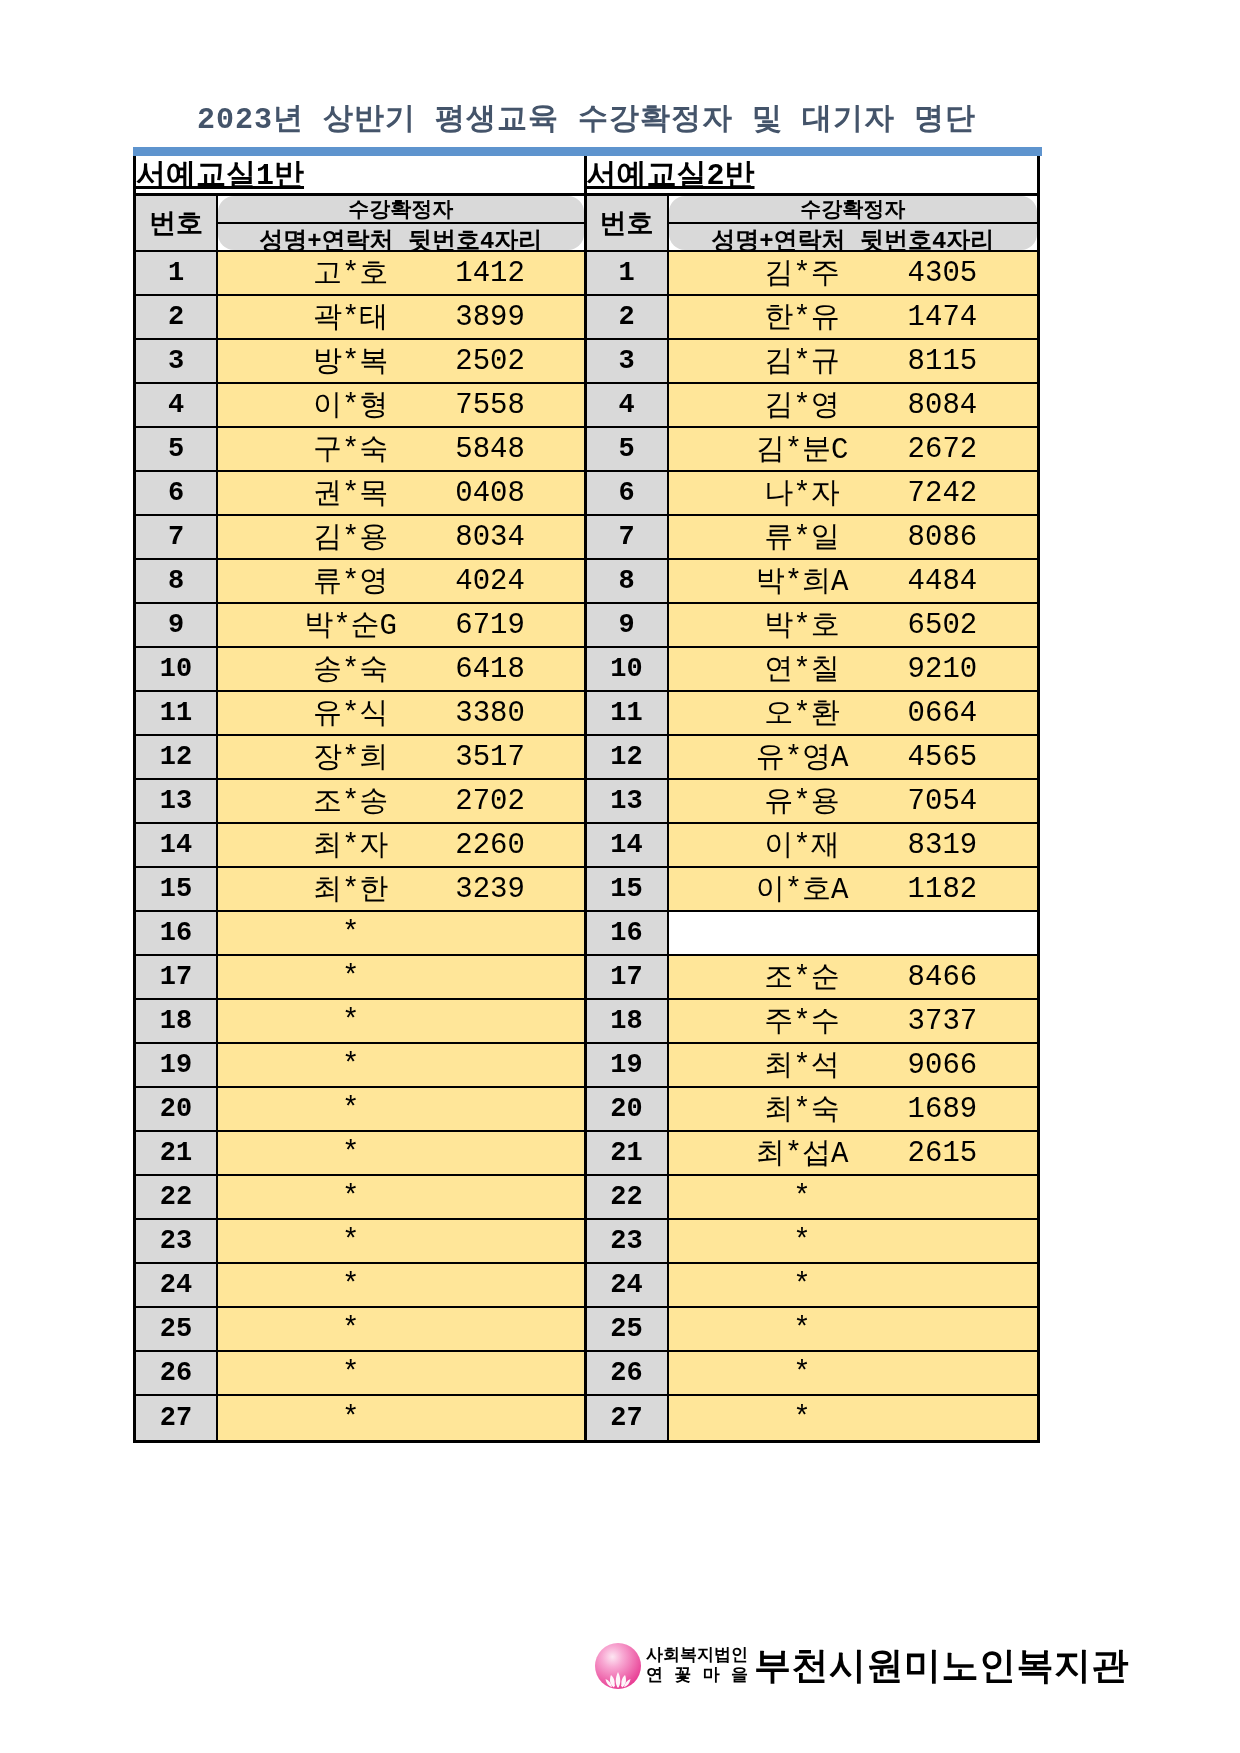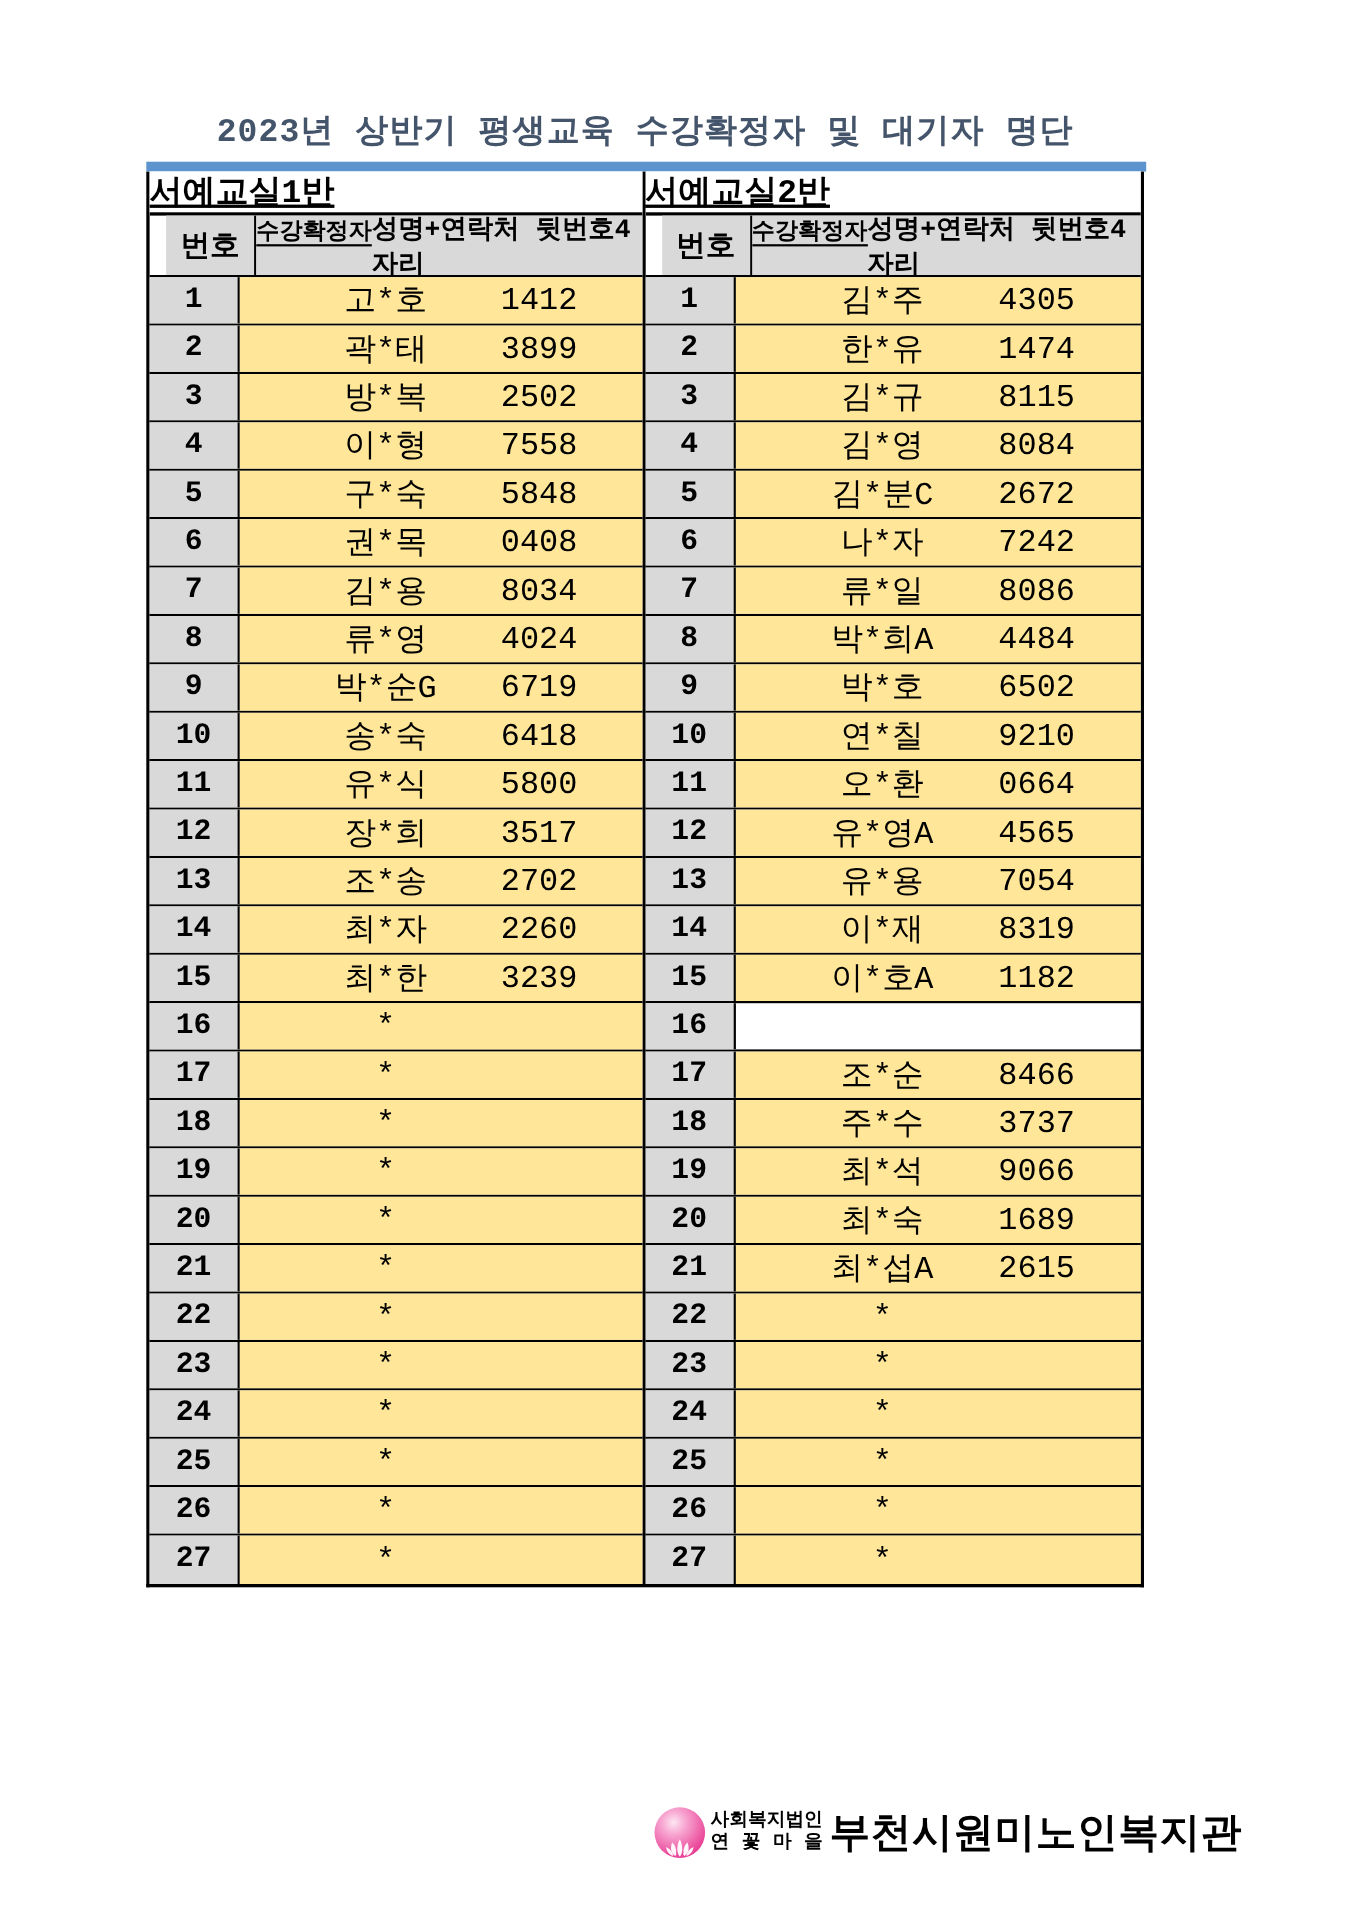--- a/index.html
+++ b/index.html
@@ -37,29 +37,29 @@
   .section{width:452px;box-sizing:border-box;}
   .section.first{border-right:3px solid #000;}
   .class-title{
     height:40px;box-sizing:border-box;
     border-bottom:3px solid #000;
     display:flex;align-items:center;justify-content:flex-start;
     font-size:30px;font-weight:bold;
     background:#fff;
   }
   .class-title span{text-decoration:underline;}
-  .header{display:flex;height:56px;box-sizing:border-box;border-bottom:2px solid #000;padding-left:15px;}
+  .header{display:flex;height:56px;box-sizing:border-box;border-bottom:2px solid #000;}
   .no-head{
     width:82px;box-sizing:border-box;
     border-right:2px solid #000;
     background:var(--head-gray,#D9D9D9);
     display:flex;align-items:center;justify-content:center;
     font-size:27px;font-weight:bold;
   }
-  .head-right{flex:1;display:flex;flex-direction:row;background:var(--head-gray,#D9D9D9);}
+  .head-right{flex:1;display:flex;flex-direction:column;background:var(--head-gray,#D9D9D9);border-radius:16px;}
   .head-top{
     height:28px;box-sizing:border-box;border-bottom:2px solid #000;
     display:flex;align-items:center;justify-content:center;
     font-size:21px;font-weight:bold;
   }
   .head-sub{
     flex:1;display:flex;align-items:center;justify-content:center;
     font-size:24px;font-weight:bold;letter-spacing:0px;
   }
   .row{display:flex;height:44px;box-sizing:border-box;border-bottom:2px solid #000;}
@@ -195,21 +195,21 @@
             <div class="cell no">10</div>
             <div class="cell data">
               <span class="nm">송*숙</span>
               <span class="ph">6418</span>
             </div>
           </div>
           <div class="row">
             <div class="cell no">11</div>
             <div class="cell data">
               <span class="nm">유*식</span>
-              <span class="ph">5800</span>
+              <span class="ph">3380</span>
             </div>
           </div>
           <div class="row">
             <div class="cell no">12</div>
             <div class="cell data">
               <span class="nm">장*희</span>
               <span class="ph">3517</span>
             </div>
           </div>
           <div class="row">

